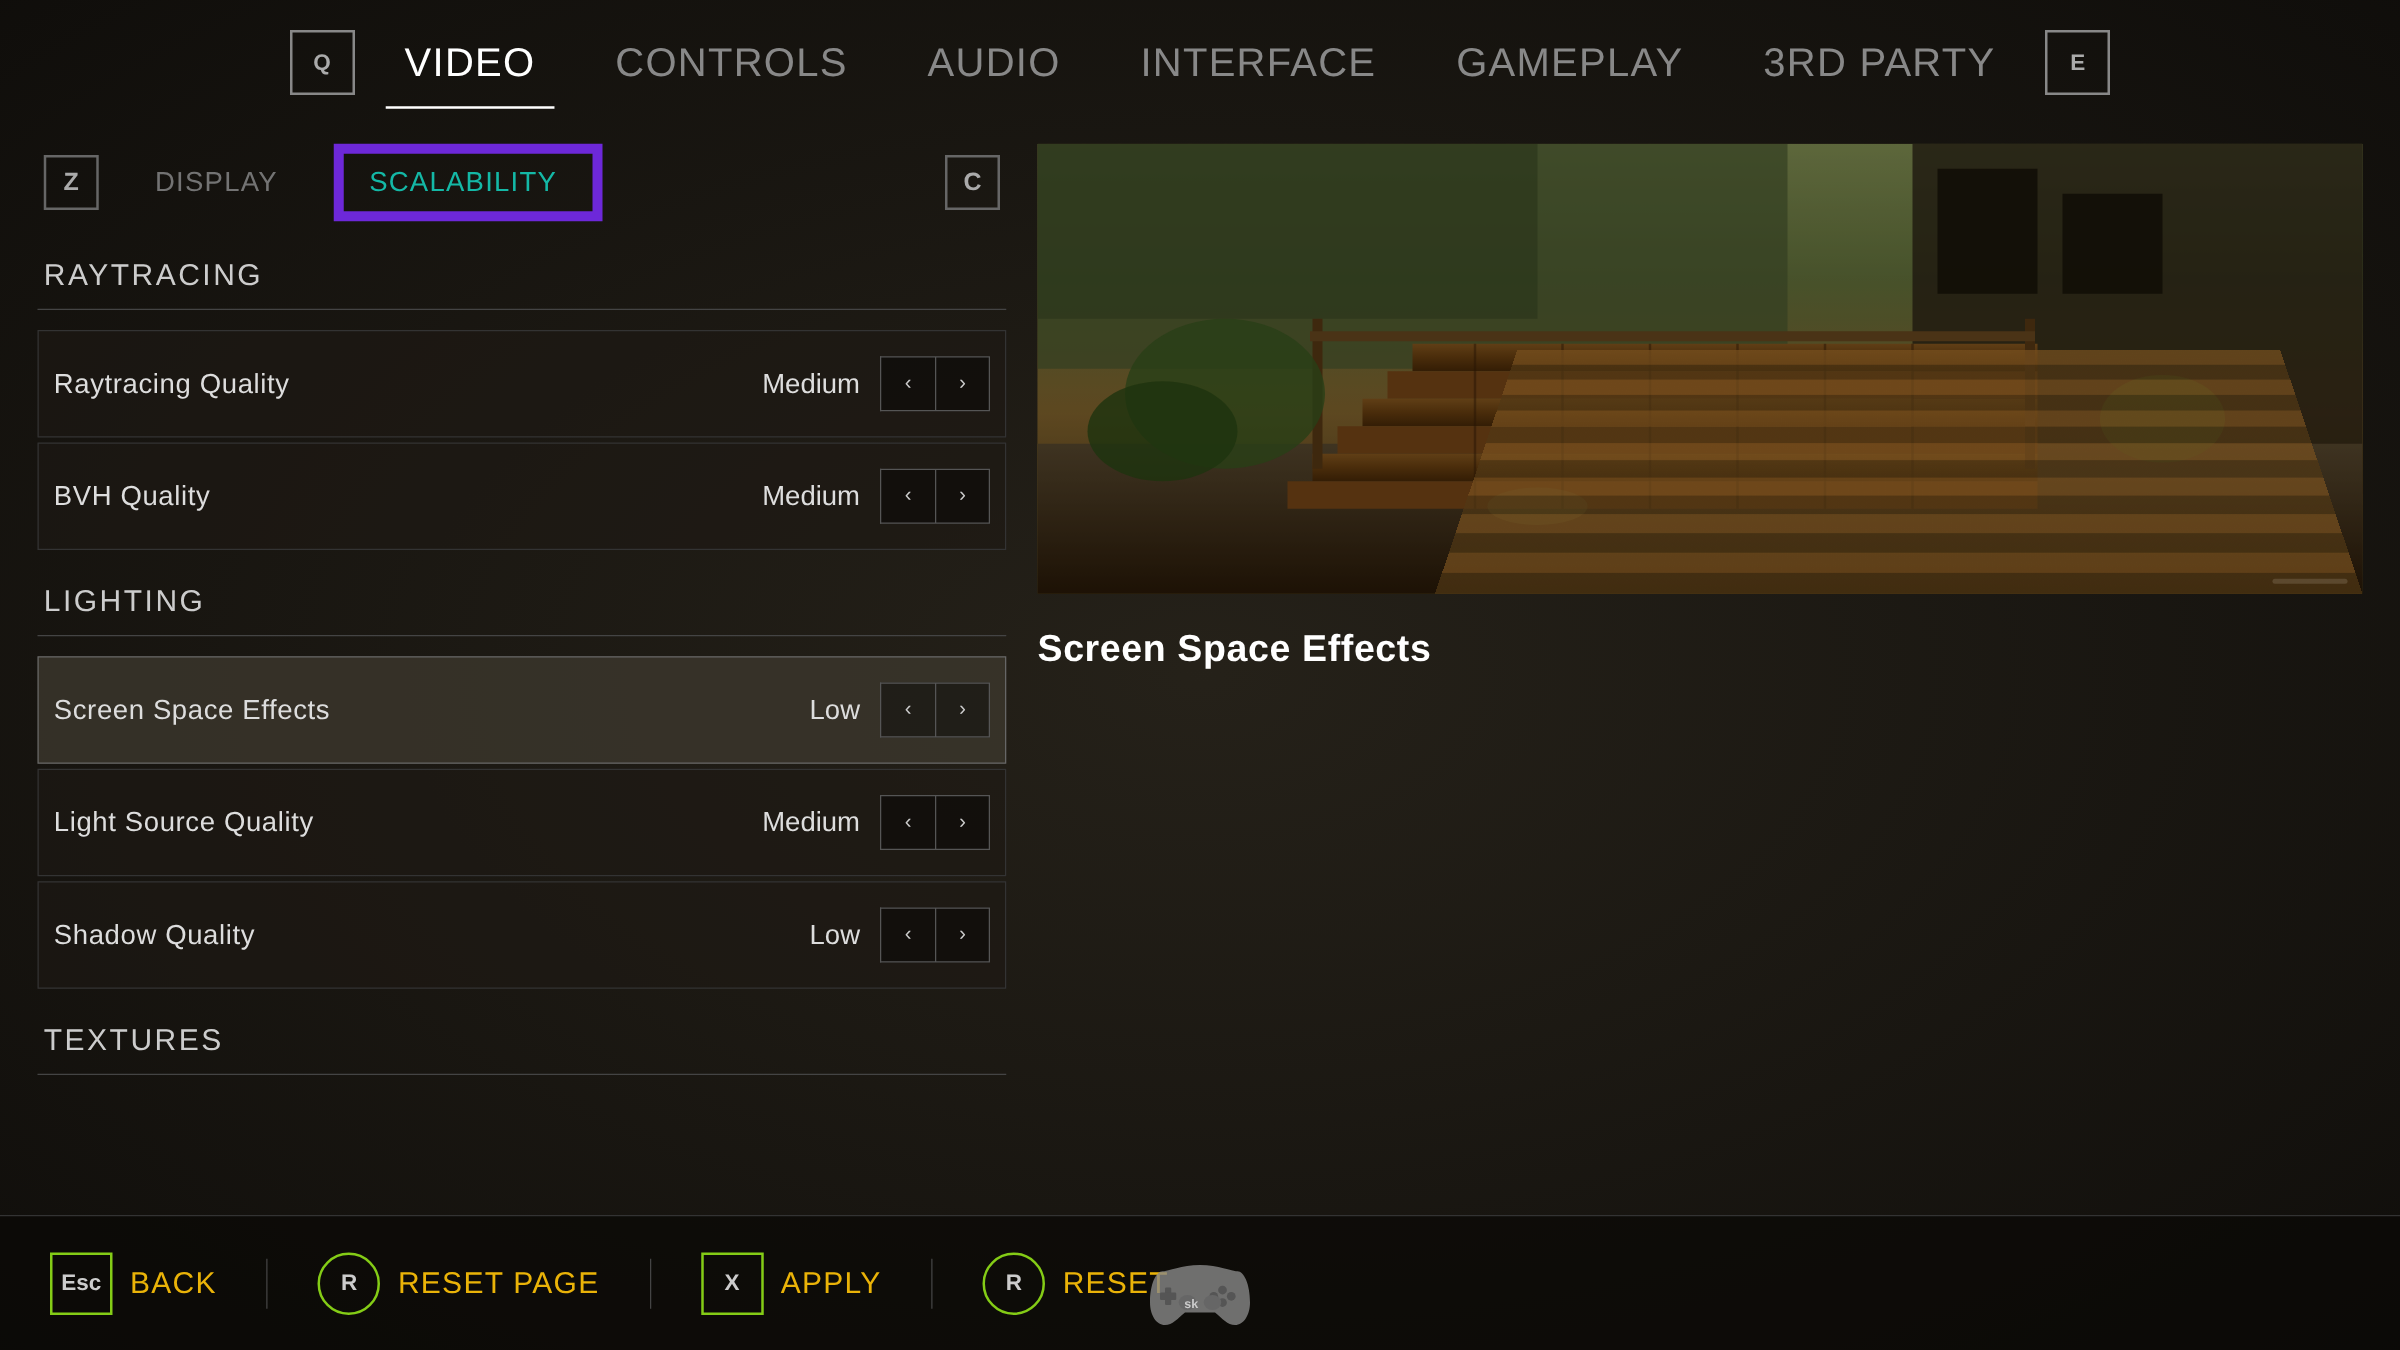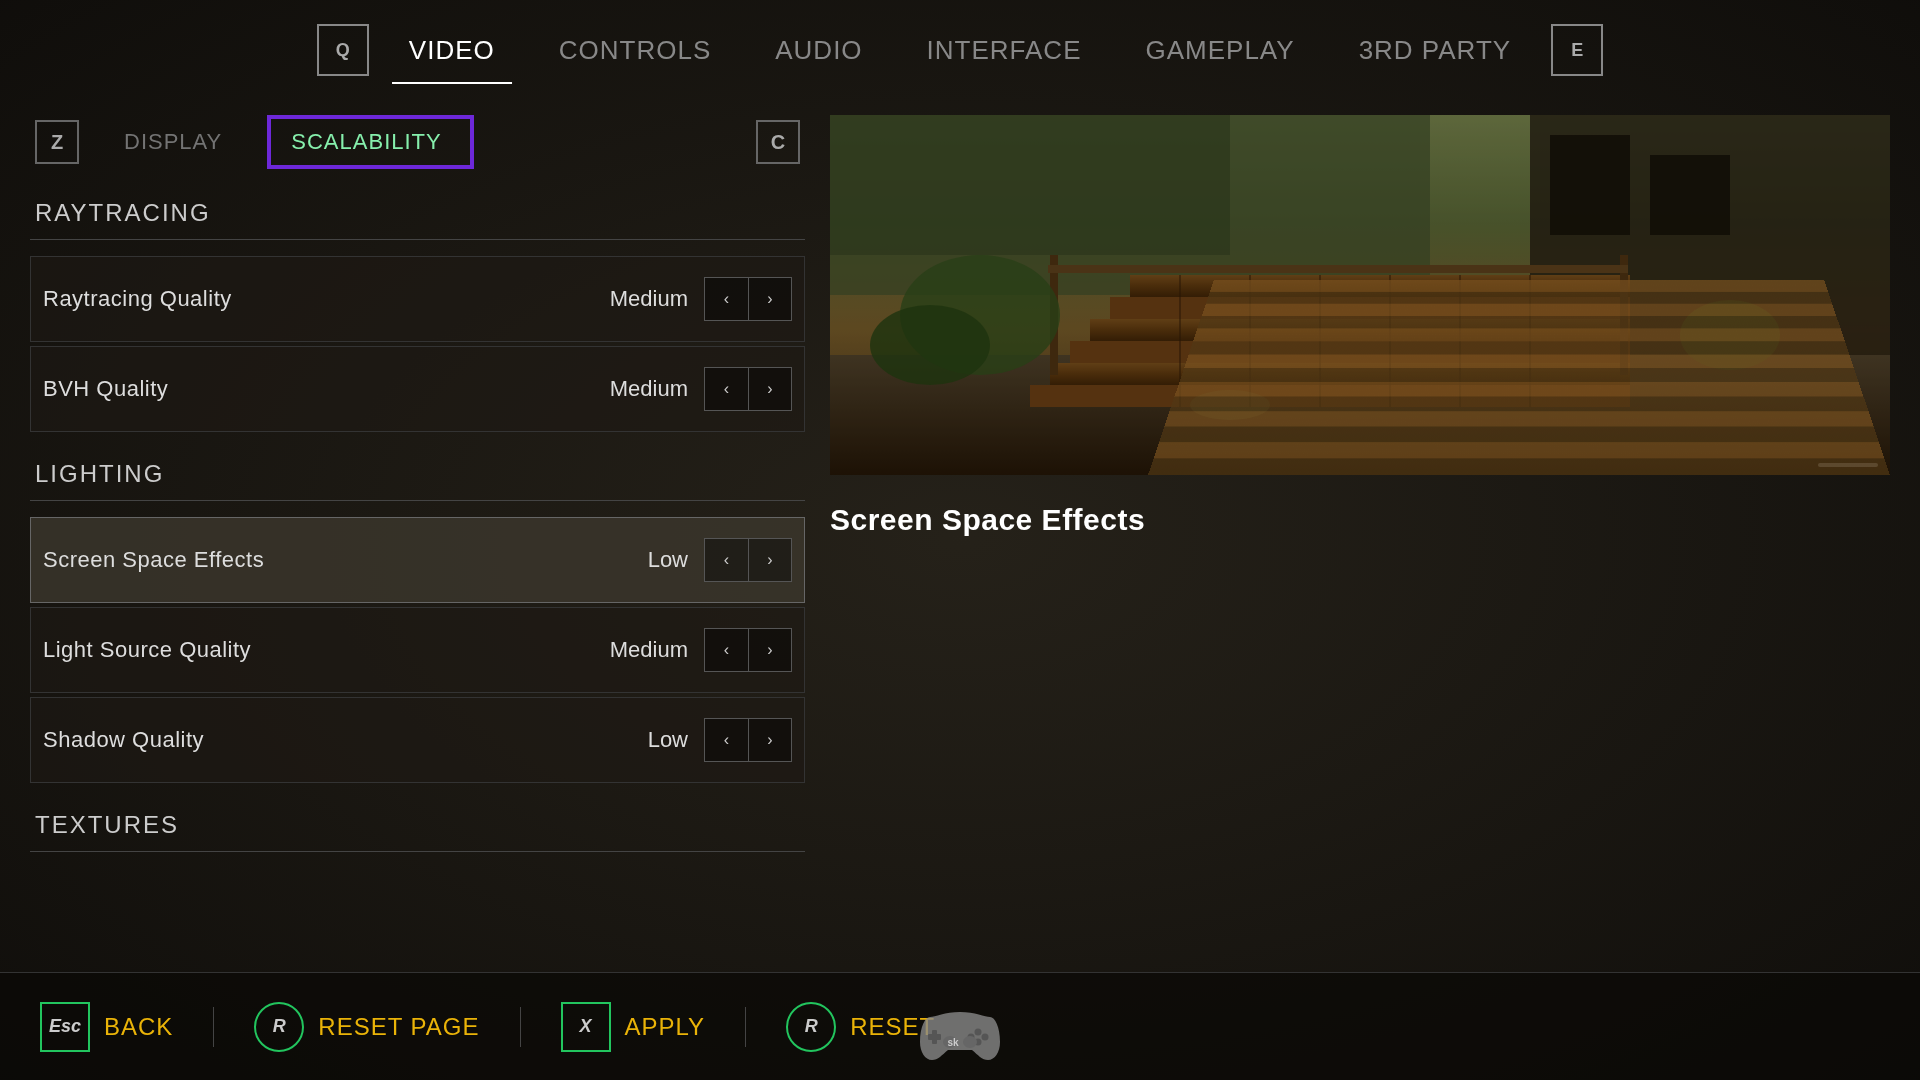--- a/index.html
+++ b/index.html
@@ -53,21 +53,21 @@
     }
 
     .nav-tabs {
       display: flex;
       align-items: center;
       gap: 0;
     }
 
     .nav-tab {
       padding: 10px 32px;
-      font-size: 26px;
+      font-size: 32px;
       color: #888;
       cursor: pointer;
       letter-spacing: 1px;
       text-transform: uppercase;
       font-weight: 400;
       position: relative;
     }
 
     .nav-tab.active {
       color: #ffffff;
@@ -126,22 +126,22 @@
       padding: 10px 28px;
       font-size: 22px;
       color: #737373;
       cursor: pointer;
       border: 2px solid transparent;
       text-transform: uppercase;
       letter-spacing: 1px;
     }
 
     .sub-tab.active {
-      color: #86efac;
-      border: 4px solid #6d28d9;
+      color: #14b8a6;
+      border: 8px solid #6d28d9;
       background: transparent;
       padding-left: 20px;
     }
 
     
     .section-header {
       font-size: 24px;
       color: #cccccc;
       letter-spacing: 2px;
       text-transform: uppercase;
@@ -332,30 +332,29 @@
     .bottom-action {
       display: flex;
       align-items: center;
       gap: 14px;
       cursor: pointer;
     }
 
     .key-badge-bottom {
       width: 50px;
       height: 50px;
-      border: 2px solid #22c55e;
+      border: 2px solid #84cc16;
       background: transparent;
       color: #cccc;
       display: flex;
       align-items: center;
       justify-content: center;
       font-size: 18px;
       font-weight: bold;
       color: #cccccc;
-      font-style: italic;
     }
 
     .bottom-action-label {
       font-size: 24px;
       color: #eab308;
       text-transform: uppercase;
       letter-spacing: 1px;
     }
 
     

